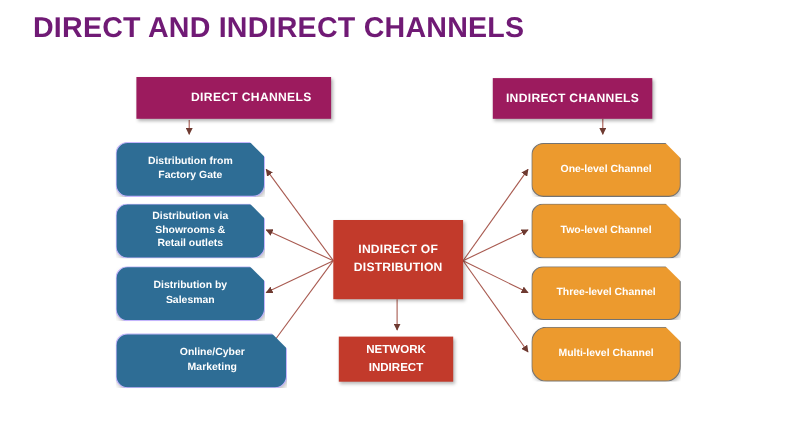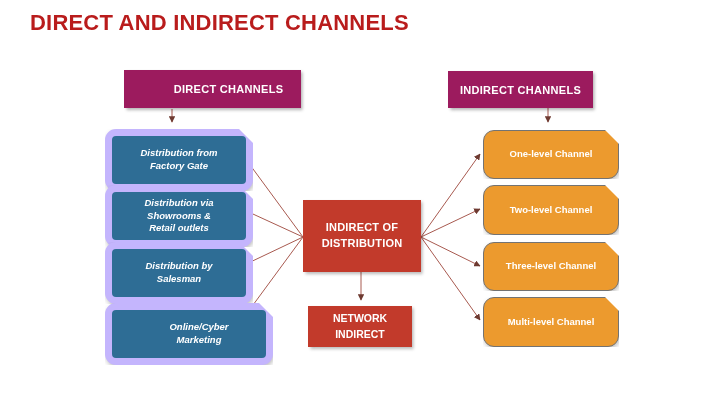--- a/index.html
+++ b/index.html
@@ -2,43 +2,43 @@
 <html><head>
 <meta charset="utf-8">
 <style>
   html,body{margin:0;padding:0;background:#ffffff;}
   .slide{
     position:relative;width:720px;height:404px;background:#ffffff;overflow:hidden;
     font-family:"Liberation Sans", sans-serif;
   }
   .slide-title{
     position:absolute;left:30px;top:10px;margin:0;
-    font-size:22px;font-weight:700;color:#b91c1c;letter-spacing:.2px;
+    font-size:26px;font-weight:700;color:#701a75;letter-spacing:.2px;
   }
   .hdr{
     position:absolute;background:#9c1b5e;color:#fff;
     display:flex;align-items:center;justify-content:center;
     font-size:11px;font-weight:700;letter-spacing:.3px;
     box-shadow:1.5px 2px 3px rgba(0,0,0,.3);
   }
   .hdr-direct{left:124px;top:70px;width:145px;height:38px;padding-left:32px;}
   .hdr-indirect{left:448px;top:71px;width:145px;height:37px;}
   .chan{
     position:absolute;width:134px;height:48px;
     display:flex;align-items:center;justify-content:center;text-align:center;
     color:#fff;font-size:9.5px;font-weight:700;line-height:1.35;
     border-radius:11px;
     clip-path:polygon(0 0, calc(100% - 14px) 0, 100% 14px, 100% 100%, 0 100%);
     white-space:pre-line;
     filter:drop-shadow(1px 2px 2px rgba(0,0,0,.25));
   }
-  .chan.blue{left:105px;background:#2e6d95;border:7px solid #c4b5fd;font-style:italic;}
+  .chan.blue{left:105px;background:#2e6d95;border:1px solid #c4b5fd;}
   .chan.orange{left:483px;background:#ec9a2e;border:1px solid #737373;}
   .b0{top:129px;} .b1{top:185px;} .b2{top:242px;} .b3{top:303px;padding-left:20px;}
-  .o0{top:130px;height:47px;} .o1{top:185px;} .o2{top:242px;height:47px;} .o3{top:297px;}
+  .o0{top:130px;height:47px;} .o1{top:185px;} .o2{top:242px;height:47px;} .o3{top:297px;border-radius:14px;}
   .redbox{
     position:absolute;background:#c23a2b;color:#fff;
     display:flex;align-items:center;justify-content:center;text-align:center;
     font-weight:700;white-space:pre-line;line-height:1.45;
     box-shadow:1.5px 2px 3px rgba(0,0,0,.28);
   }
   .center-box{left:303px;top:200px;width:118px;height:72px;font-size:11px;letter-spacing:.2px;}
   .network-box{left:308px;top:306px;width:104px;height:41px;font-size:10.5px;}
   .connectors{position:absolute;left:0;top:0;width:720px;height:404px;}
 </style>

